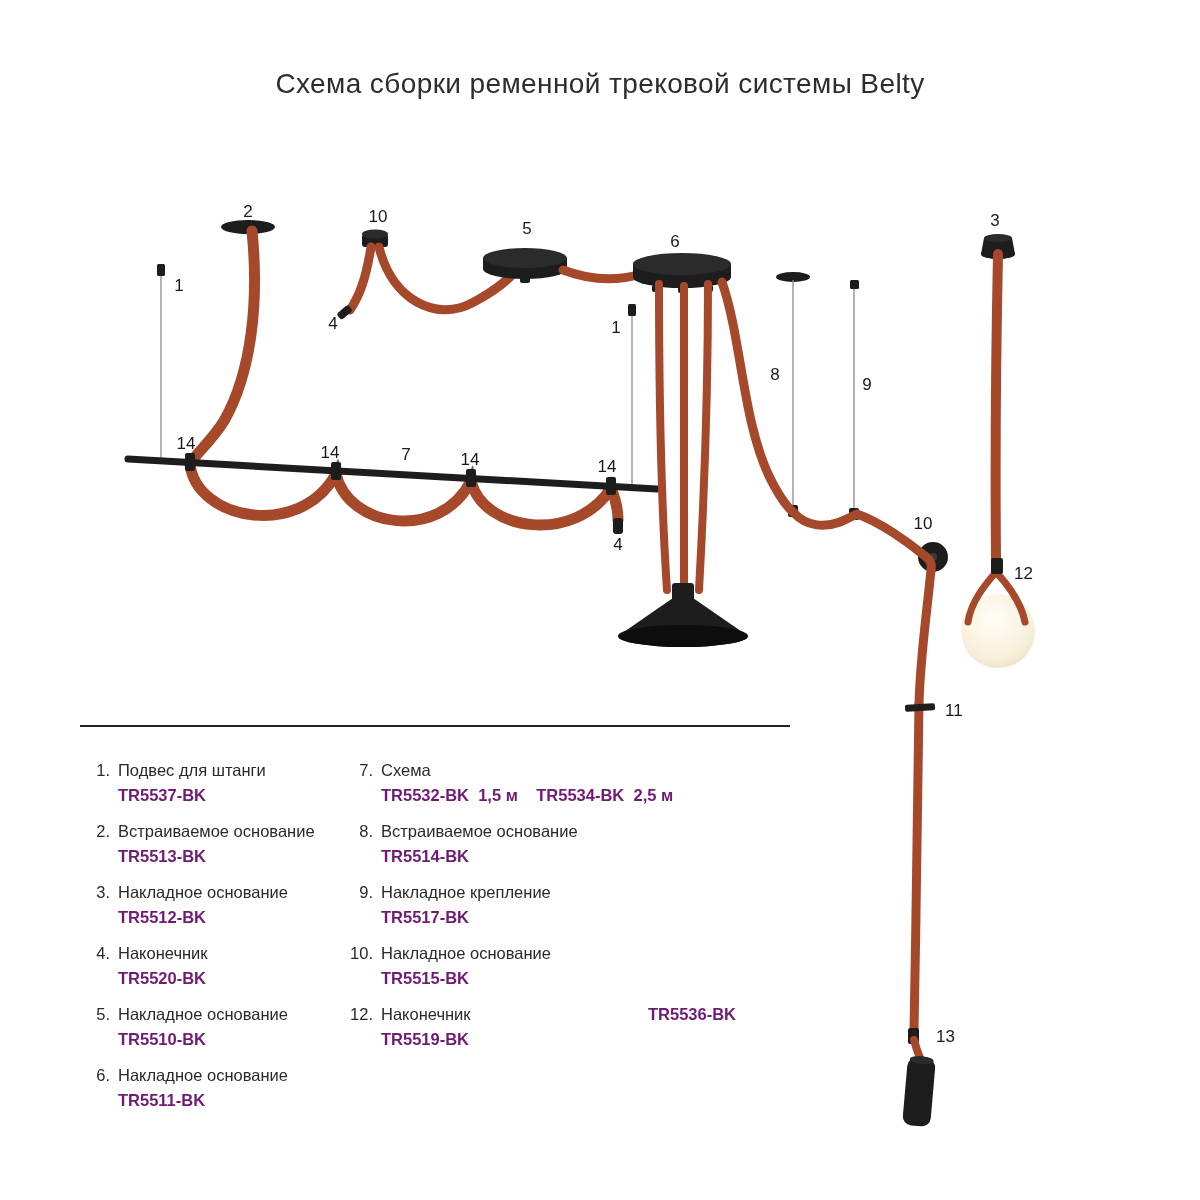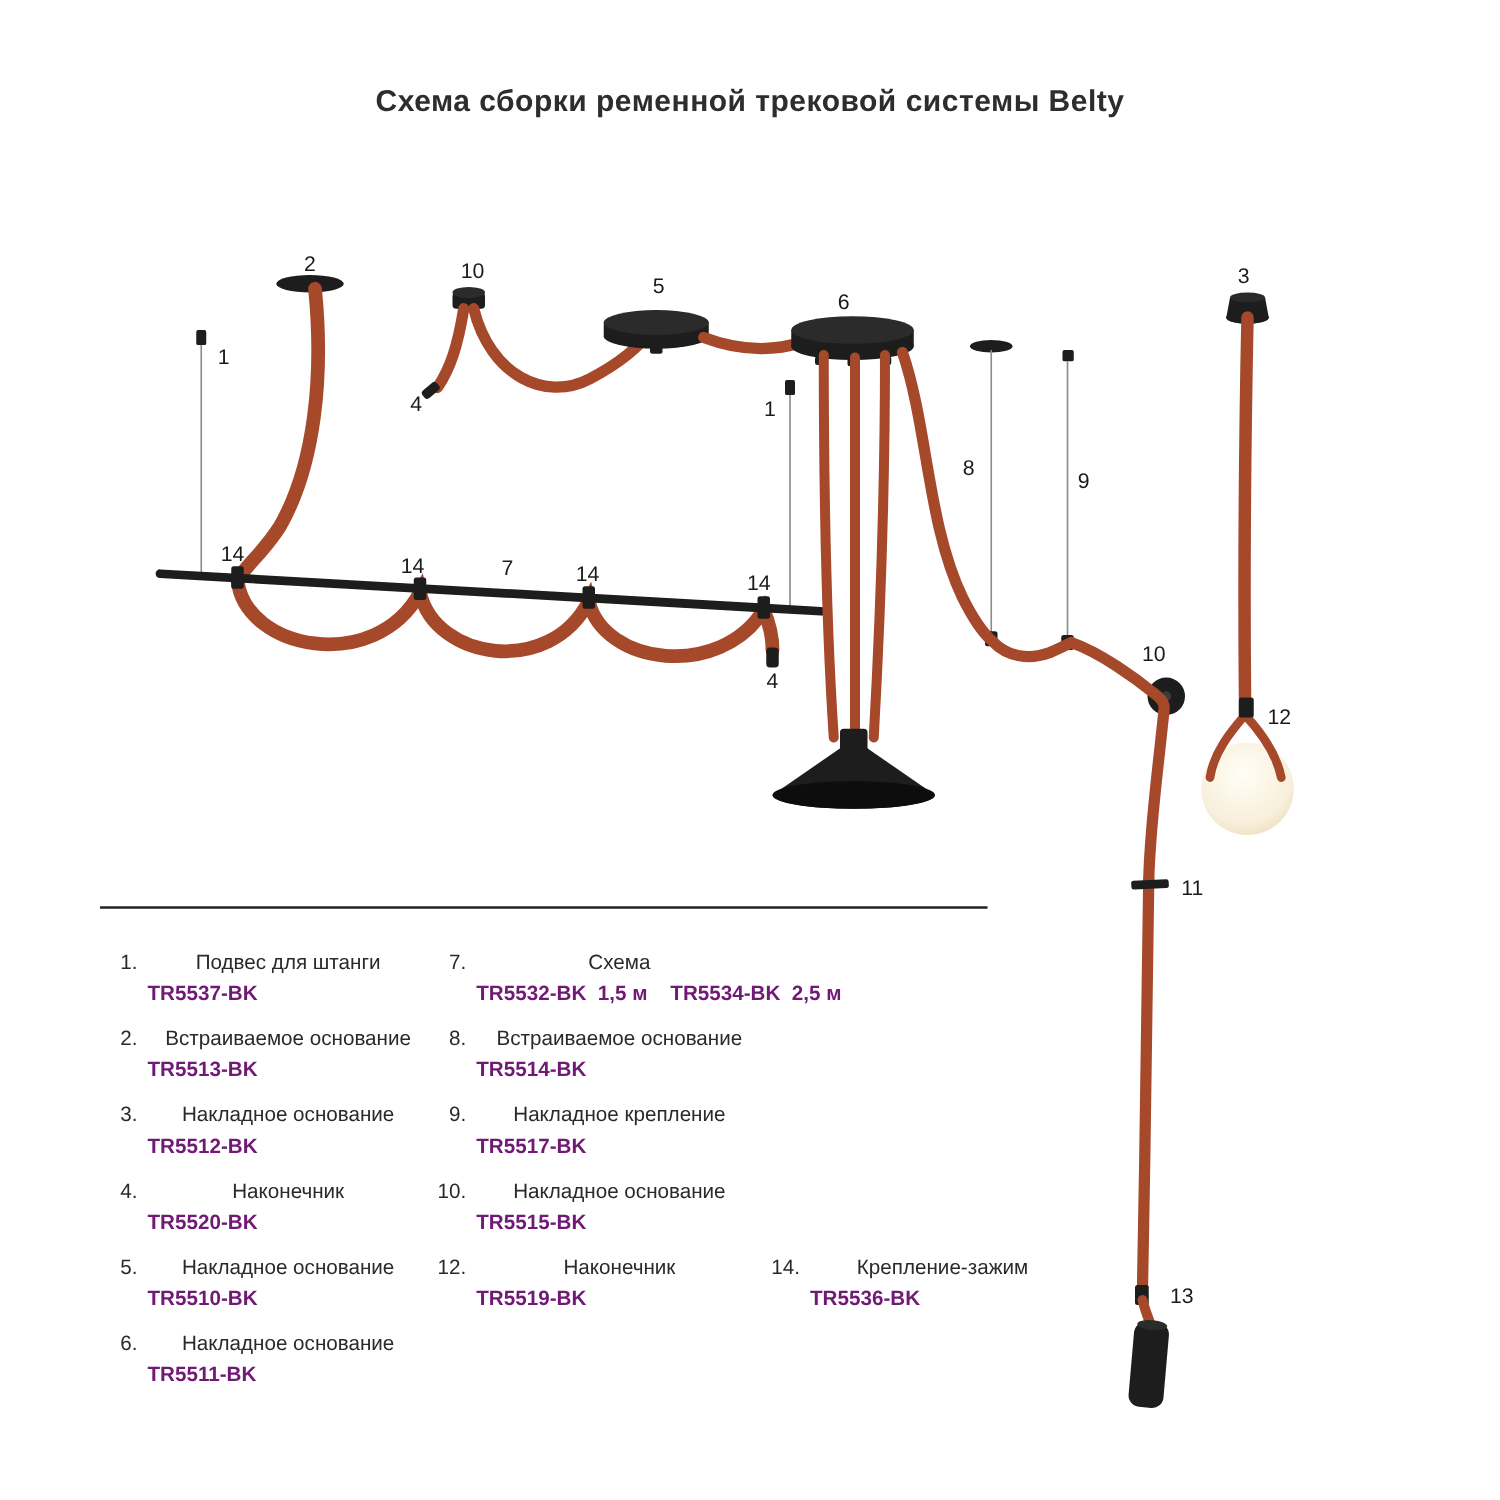--- a/index.html
+++ b/index.html
@@ -6,21 +6,21 @@
     --belt:#A6492B; --fixture:#1D1D1D; --wire:#8B8B8B; --lamp:#FBF3DE;
   }
   *{box-sizing:border-box;}
   html,body{margin:0;padding:0;}
   body{
     width:1200px;height:1200px;position:relative;background:#ffffff;
     font-family:"Liberation Sans", sans-serif;color:#222;overflow:hidden;
   }
   .title{
     position:absolute;top:68px;left:0;width:1200px;margin:0;
-    text-align:center;font-size:24px;font-weight:700;color:#2D2D2D;
+    text-align:center;font-size:28px;font-weight:400;color:#2D2D2D;
     letter-spacing:0.4px;
   }
   svg.diagram{position:absolute;top:0;left:0;z-index:1;}
   .belt{stroke:var(--belt);fill:none;stroke-linecap:round;}
   .fixture{fill:var(--fixture);}
   .fixture-top{fill:#2B2B2B;}
   .wire{stroke:var(--wire);stroke-width:1.3px;fill:none;}
   .rod{stroke:var(--fixture);stroke-width:7px;stroke-linecap:round;}
   .lbl{font-family:"Liberation Sans", sans-serif;font-size:17px;fill:#1A1A1A;text-anchor:middle;}
   .lbl.start{text-anchor:start;}
@@ -32,21 +32,21 @@
     position:absolute;left:80px;top:758px;width:830px;z-index:2;
     display:flex;flex-direction:row;
   }
   .legend .col{display:flex;flex-direction:column;}
   .legend .col-1{width:263px;}
   .legend .col-2{width:267px;}
   .legend .col-3{width:250px;padding-top:244px;}
   .legend-item{margin-bottom:11px;}
   .legend-item .line1{display:flex;font-size:16.5px;line-height:25px;color:#2A2A2A;}
   .legend-item .num{width:30px;text-align:right;margin-right:8px;flex:none;}
-  .legend-item .nm{flex:1;text-align:center;}
+  .legend-item .nm{flex:1;}
   .legend-item .code{
     margin-left:38px;font-weight:bold;font-size:16.5px;line-height:25px;
     color:#701a75;white-space:pre;
   }
 </style>
 </head>
 <body>
 
 <h1 class="title">Схема сборки ременной трековой системы Belty</h1>
 
@@ -306,21 +306,17 @@
       <div class="line1">
           <span class="num">12.</span>
           <span class="nm">Наконечник</span>
         </div>
       <div class="code">TR5519-BK</div>
     </div>
   </div>
 
   <div class="col col-3">
     <div class="legend-item">
-      <div class="line1">
-          <span class="num">14.</span>
-          <span class="nm">Крепление-зажим</span>
-        </div>
       <div class="code">TR5536-BK</div>
     </div>
   </div>
 
 </div>
 
 </body></html>

